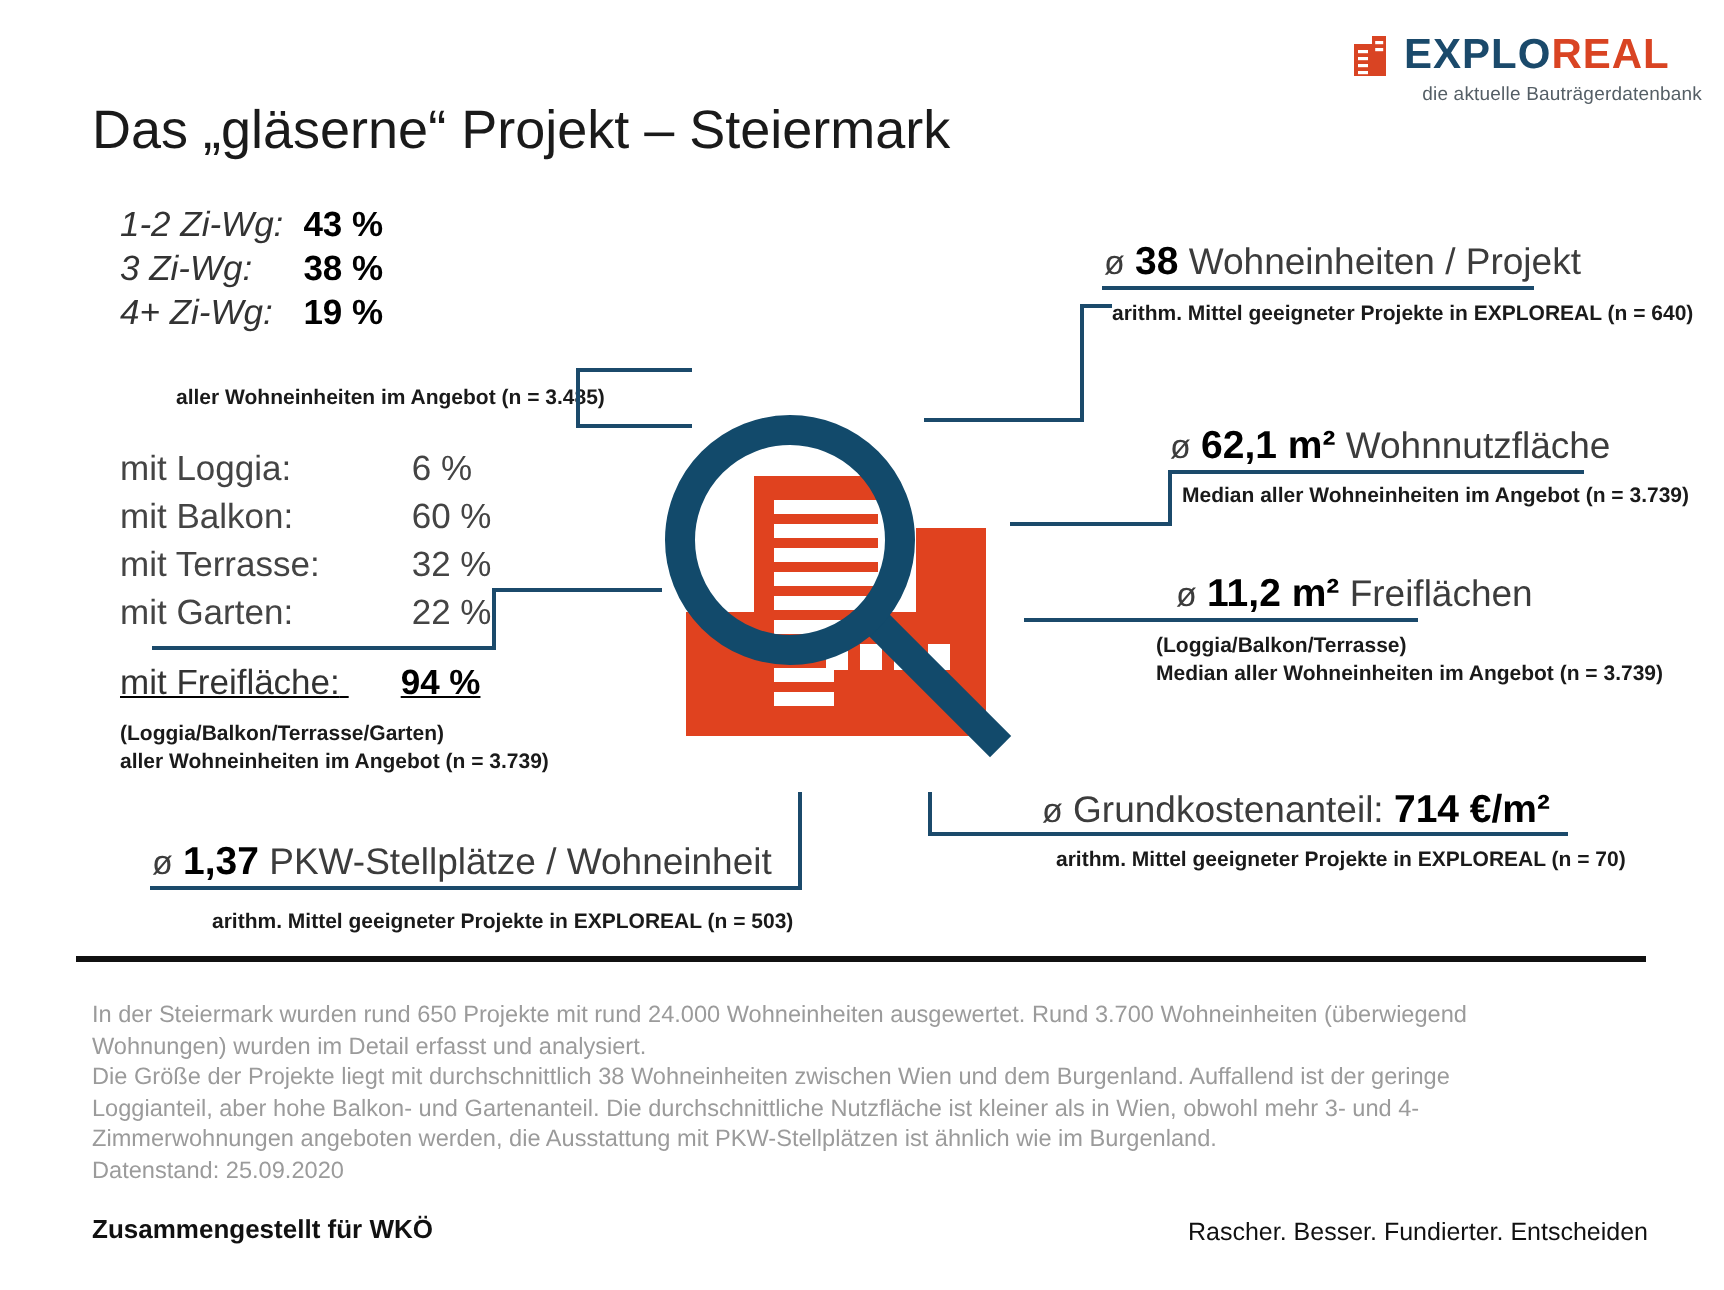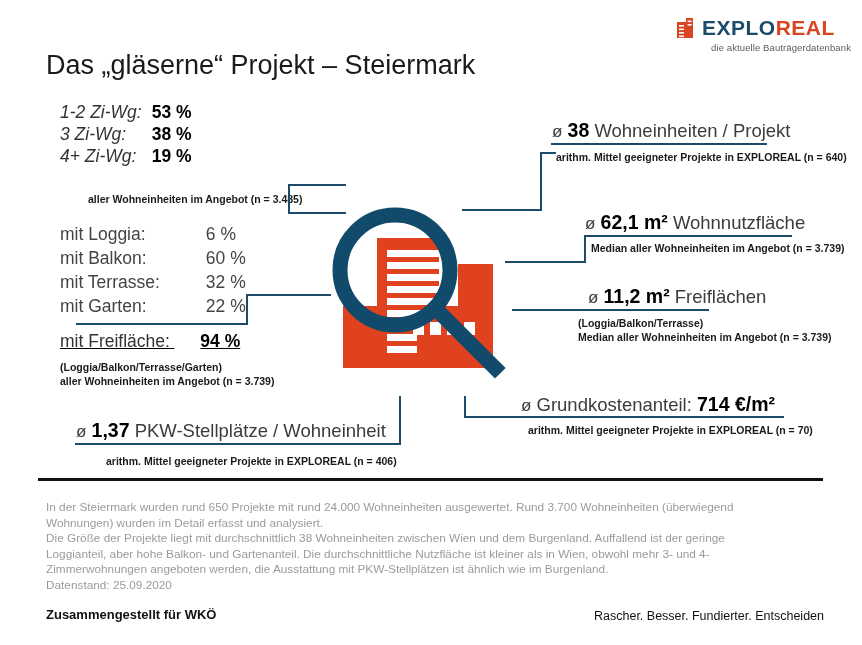--- a/index.html
+++ b/index.html
@@ -139,21 +139,21 @@
     <div id="logo-sub">die aktuelle Bauträgerdatenbank</div>
   </div>
 
   <div class="abs" id="title">Das „gläserne“ Projekt – Steiermark</div>
 
   <div class="abs" style="left:60px; top:101px;">
     <table class="kv-table">
       <tbody>
           <tr>
         <td class="k">1-2 Zi-Wg:</td>
-        <td class="v">53 %</td>
+        <td class="v">43 %</td>
       </tr>
       <tr>
         <td class="k">3    Zi-Wg:</td>
         <td class="v">38 %</td>
       </tr>
       <tr>
         <td class="k">4+  Zi-Wg:</td>
         <td class="v">19 %</td>
       </tr>
     </tbody>
@@ -242,21 +242,21 @@
   <div class="abs note" style="left:60px; top:360px;">(Loggia/Balkon/Terrasse/Garten)</div>
   <div class="abs note" style="left:60px; top:374px;">aller Wohneinheiten im Angebot (n = 3.739)</div>
 
   <div class="abs headline" style="left:76px; top:419px;">
     <span class="oslash">ø</span>
     <b>1,37</b>
     <span>PKW-Stellplätze / Wohneinheit</span>
   </div>
   <div class="ln lnh abs" style="left:75px; top:443px; width:326px;"></div>
   <div class="ln lnv abs" style="left:399px; top:396px; height:48px;"></div>
-  <div class="abs note" style="left:106px; top:454px;">arithm. Mittel geeigneter Projekte in EXPLOREAL (n = 406)</div>
+  <div class="abs note" style="left:106px; top:454px;">arithm. Mittel geeigneter Projekte in EXPLOREAL (n = 503)</div>
 
   <div class="abs" id="graphic">
     <svg width="216" height="188" viewBox="0 0 216 188">
 
       <g fill="#e0421f">
         <rect x="36" y="110" width="150" height="62"></rect>
         <rect x="151" y="68" width="35" height="48"></rect>
         <rect x="70" y="42" width="62" height="95"></rect>
       </g>
 

